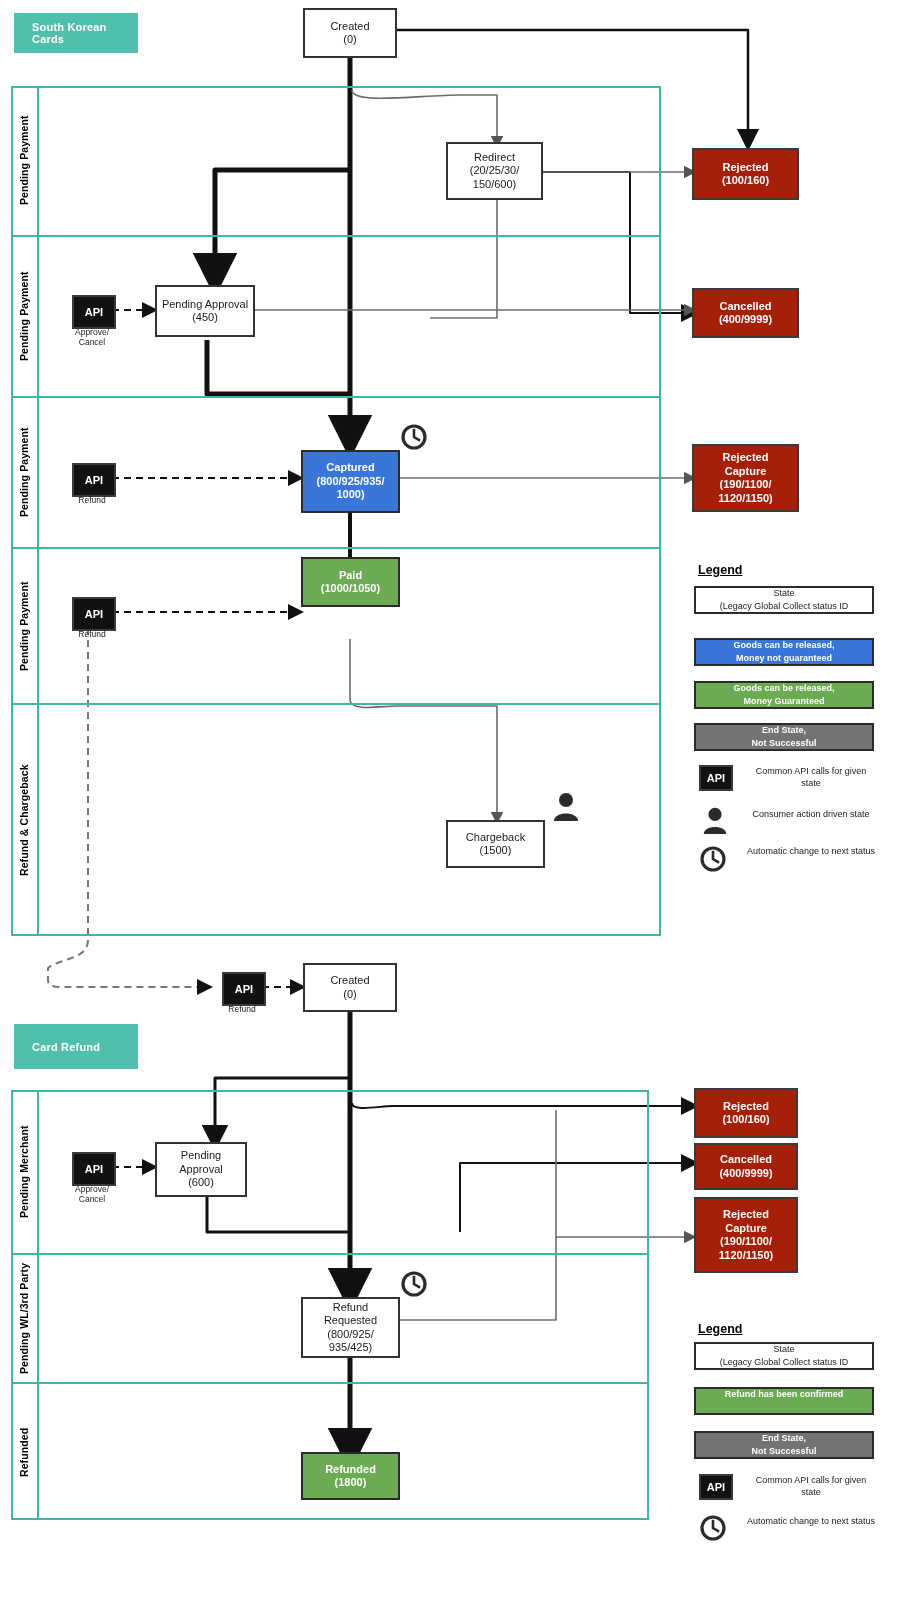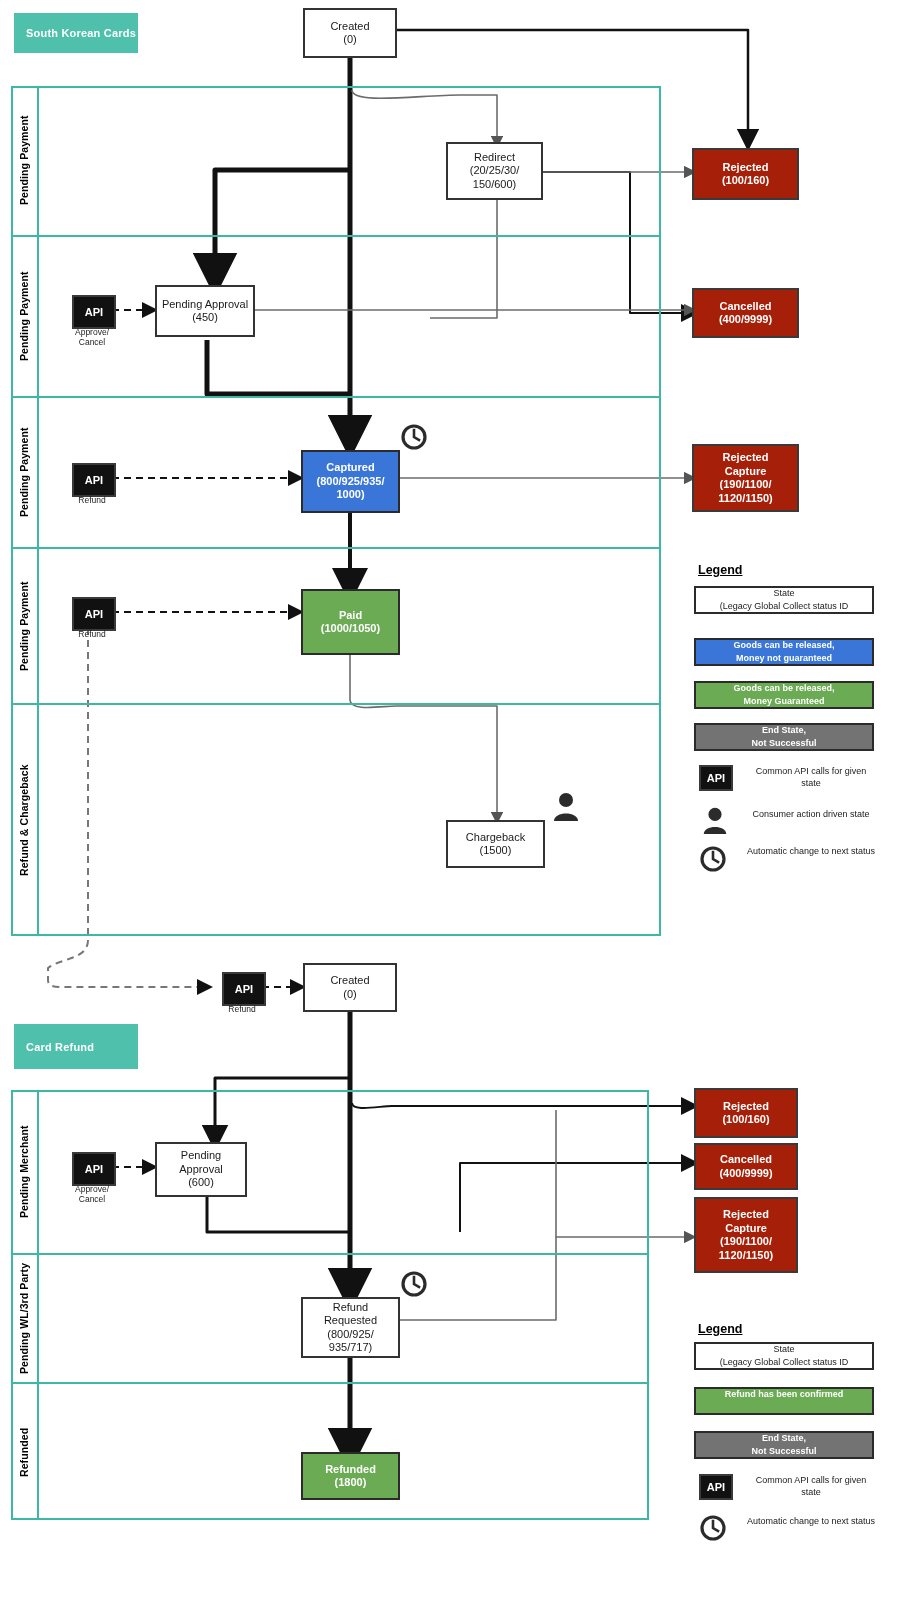--- a/index.html
+++ b/index.html
@@ -3,21 +3,21 @@
 <meta charset="utf-8">
 <style>
   html,body{margin:0;padding:0;background:#ffffff;}
   body{width:919px;height:1624px;font-family:"Liberation Sans",sans-serif;position:relative;overflow:hidden;}
   #canvas{position:relative;width:919px;height:1624px;}
 
   .abs{position:absolute;box-sizing:border-box;}
 
   
   .banner{background:#4ec0ab;color:#ffffff;font-weight:bold;font-size:11px;
-          display:flex;align-items:center;padding-left:12px;letter-spacing:.2px;}
+          display:flex;align-items:center;padding-left:18px;letter-spacing:.2px;}
 
   
   .lane-frame{border:2px solid #3cb8a5;background:transparent;}
   .lane-div{background:#3cb8a5;height:2px;}
   .lane-vline{background:#3cb8a5;width:2px;}
   .lane-label{writing-mode:vertical-rl;transform:rotate(180deg);
               display:flex;align-items:center;justify-content:center;
               font-size:10.5px;font-weight:bold;color:#000;letter-spacing:.1px;}
 
   
@@ -159,21 +159,21 @@
     <span class="ln">Pending Approval</span>
     <span class="ln">(450)</span>
   </div>
 
   <div class="abs node blue" style="left:301px;top:450px;width:99px;height:63px;">
     <span class="ln">Captured</span>
     <span class="ln">(800/925/935/</span>
     <span class="ln">1000)</span>
   </div>
 
-  <div class="abs node green" style="left:301px;top:589px;width:99px;height:66px;">
+  <div class="abs node green" style="left:301px;top:557px;width:99px;height:50px;">
     <span class="ln">Paid</span>
     <span class="ln">(1000/1050)</span>
   </div>
 
   <div class="abs node" style="left:446px;top:820px;width:99px;height:48px;">
     <span class="ln">Chargeback</span>
     <span class="ln">(1500)</span>
   </div>
 
   <div class="abs node red" style="left:692px;top:148px;width:107px;height:52px;">
@@ -300,21 +300,21 @@
   <div class="abs node" style="left:155px;top:1142px;width:92px;height:55px;justify-content:center;">
     <span class="ln">Pending</span>
     <span class="ln">Approval</span>
     <span class="ln">(600)</span>
   </div>
 
   <div class="abs node" style="left:301px;top:1297px;width:99px;height:61px;">
     <span class="ln">Refund</span>
     <span class="ln">Requested</span>
     <span class="ln">(800/925/</span>
-    <span class="ln">935/717)</span>
+    <span class="ln">935/425)</span>
   </div>
 
   <div class="abs node green" style="left:301px;top:1452px;width:99px;height:48px;">
     <span class="ln">Refunded</span>
     <span class="ln">(1800)</span>
   </div>
 
   <div class="abs node red" style="left:694px;top:1088px;width:104px;height:50px;">
     <span class="ln">Rejected</span>
     <span class="ln">(100/160)</span>

